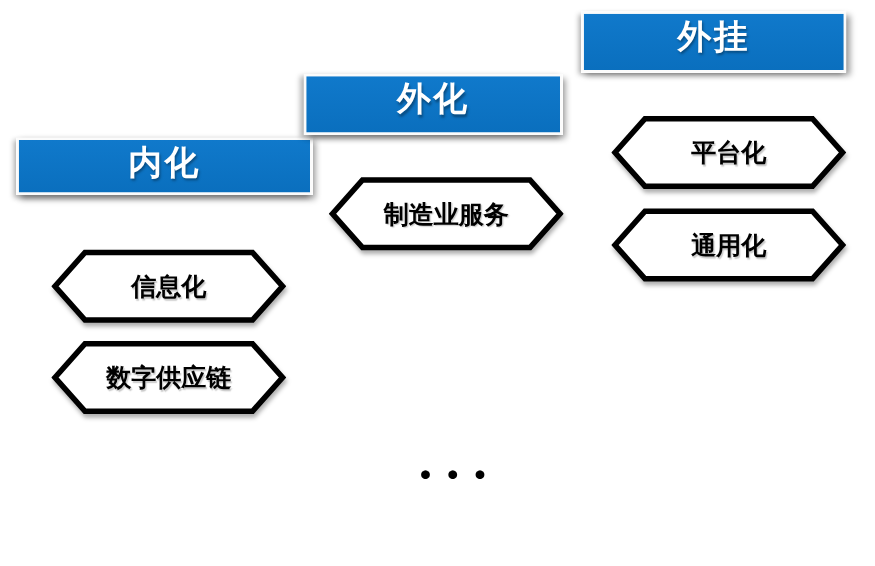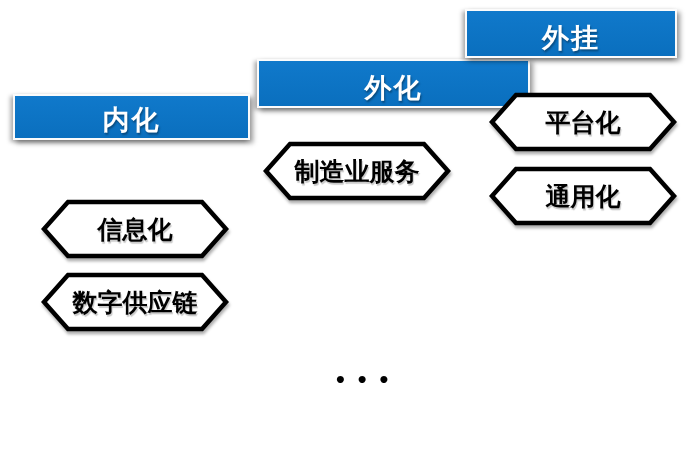--- a/index.html
+++ b/index.html
@@ -5,40 +5,40 @@
   html,body { margin:0; padding:0; background:#fff; }
   .canvas {
     position:relative; width:700px; height:453px; background:#ffffff;
     overflow:hidden; font-family:"DejaVu Sans","Liberation Sans",sans-serif;
   }
   
   .banner {
     position:absolute; box-sizing:border-box;
     background:linear-gradient(180deg,#1079CB 0%,#0A6FBE 100%);
     border:2px solid #fbfbfb;
-    display:flex; align-items:flex-end; justify-content:center;
+    display:flex; align-items:flex-start; justify-content:center;
     color:#ffffff; font-size:27px; font-weight:600; letter-spacing:2px;
     box-shadow:3px 3px 5px rgba(0,0,0,.40), -3px 2px 4px rgba(0,0,0,.28);
     text-shadow:1px 2px 2px rgba(0,0,0,.35);
   }
-  .banner-1 { left:13px;  top:94px; width:237px; height:46px; }
-  .banner-2 { left:257px; top:59px;  width:273px; height:49px;font-family:Liberation Serif, serif; }
+  .banner-1 { left:13px;  top:110px; width:237px; height:46px; }
+  .banner-2 { left:243px; top:59px;  width:207px; height:49px;font-family:Liberation Serif, serif; }
   .banner-3 { left:465px; top:9px;   width:212px; height:49px; }
 
   
   .hex { position:absolute; width:188px; height:60px; }
   .hex svg {
     position:absolute; left:0; top:0; width:100%; height:100%;
     filter:drop-shadow(1px 3px 1.5px rgba(0,0,0,.32));
   }
   .hex polygon { fill:#ffffff; stroke:#000000; stroke-width:4.5; stroke-linejoin:miter; }
   .hex-label {
     position:absolute; left:0; top:0; right:0; bottom:0;
     display:flex; align-items:center; justify-content:center;
-    font-size:25px; font-weight:700; color:#000;
+    font-size:20px; font-weight:700; color:#000;
     text-shadow:1px 1.5px 1px rgba(0,0,0,.22);
   }
   .hex-c1 { left:41px;text-align:right; }
   .hex-c2 { left:263px; }
   .hex-c3 { left:489px; }
   .hex-c1-r1 { top:199px; } .hex-c1-r2 { top:272px; }
   .hex-c2-r1 { top:141px; } .hex-c2-r2 { top:215px; } .hex-c2-r3 { top:284px; }
   .hex-c3-r1 { top:92px; }  .hex-c3-r2 { top:166px; } .hex-c3-r3 { top:239px; }
 
   

